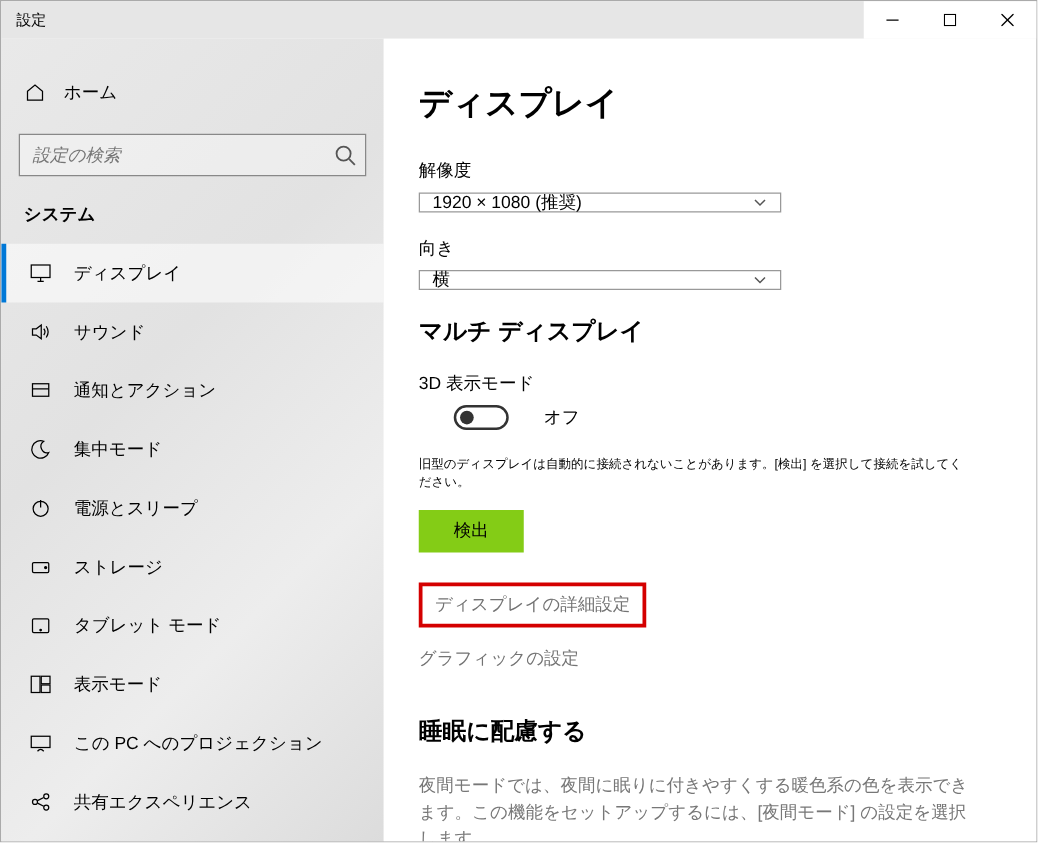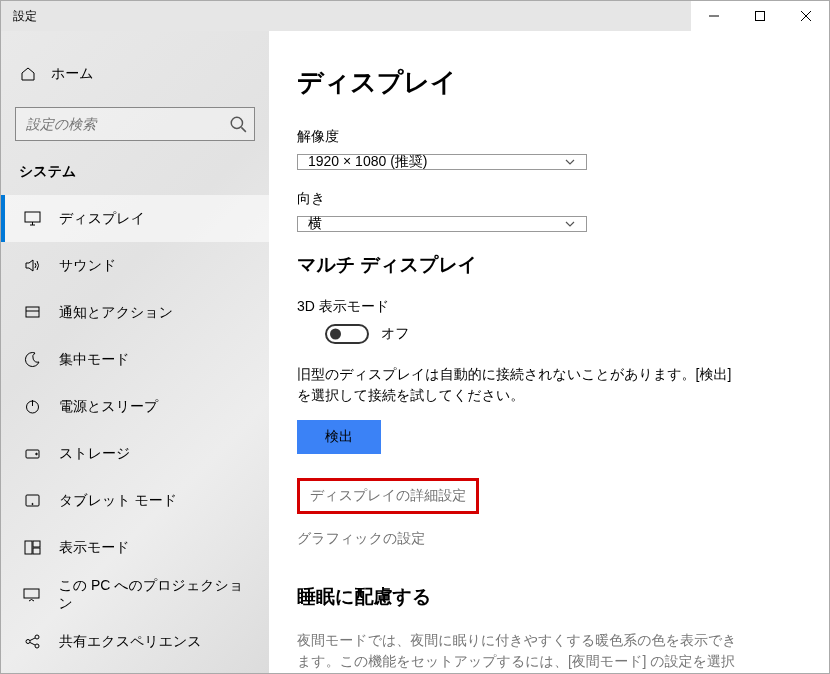--- a/index.html
+++ b/index.html
@@ -48,21 +48,21 @@
     justify-content: center;
     cursor: pointer;
   }
   .titlebar-btn svg { stroke: #000; stroke-width: 1; fill: none; }
   .body {
     flex: 1;
     display: flex;
     min-height: 0;
   }
   .sidebar {
-    width: 268px;
+    width: 306px;
     background: linear-gradient(135deg, #e9e9e9 0%, #e2e2e2 40%, #ededed 70%, #dcdcdc 100%);
     padding-top: 24px;
     overflow: hidden;
   }
   .home-row {
     display: flex;
     align-items: center;
     gap: 14px;
     padding: 10px 18px 10px 18px;
     cursor: pointer;
@@ -150,21 +150,21 @@
   .combo .chev { width: 12px; height: 12px; }
   .section-heading {
     font-size: 19px;
     font-weight: 600;
     margin-top: 18px;
     margin-bottom: 20px;
   }
   .toggle-row {
     display: flex;
     align-items: center;
-    gap: 12px;
+    gap: 28px;
     margin-bottom: 20px;
     padding-left: 28px;
   }
   .toggle {
     width: 44px;
     height: 20px;
     border: 2px solid #333;
     border-radius: 12px;
     position: relative;
     cursor: pointer;
@@ -175,27 +175,27 @@
     position: absolute;
     left: 3px;
     top: 50%;
     transform: translateY(-50%);
     width: 11px;
     height: 11px;
     border-radius: 50%;
     background: #333;
   }
   .note {
-    font-size: 14px;
+    font-size: 10px;
     line-height: 1.5;
     margin-bottom: 14px;
     max-width: 440px;
   }
   .btn {
-    background: #3b82f6;
+    background: #84cc16;
     border: none;
     padding: 8px 28px;
     font-size: 14px;
     cursor: pointer;
     margin-bottom: 24px;
   }
   .link {
     color: #737373;
     font-size: 14px;
     cursor: pointer;

